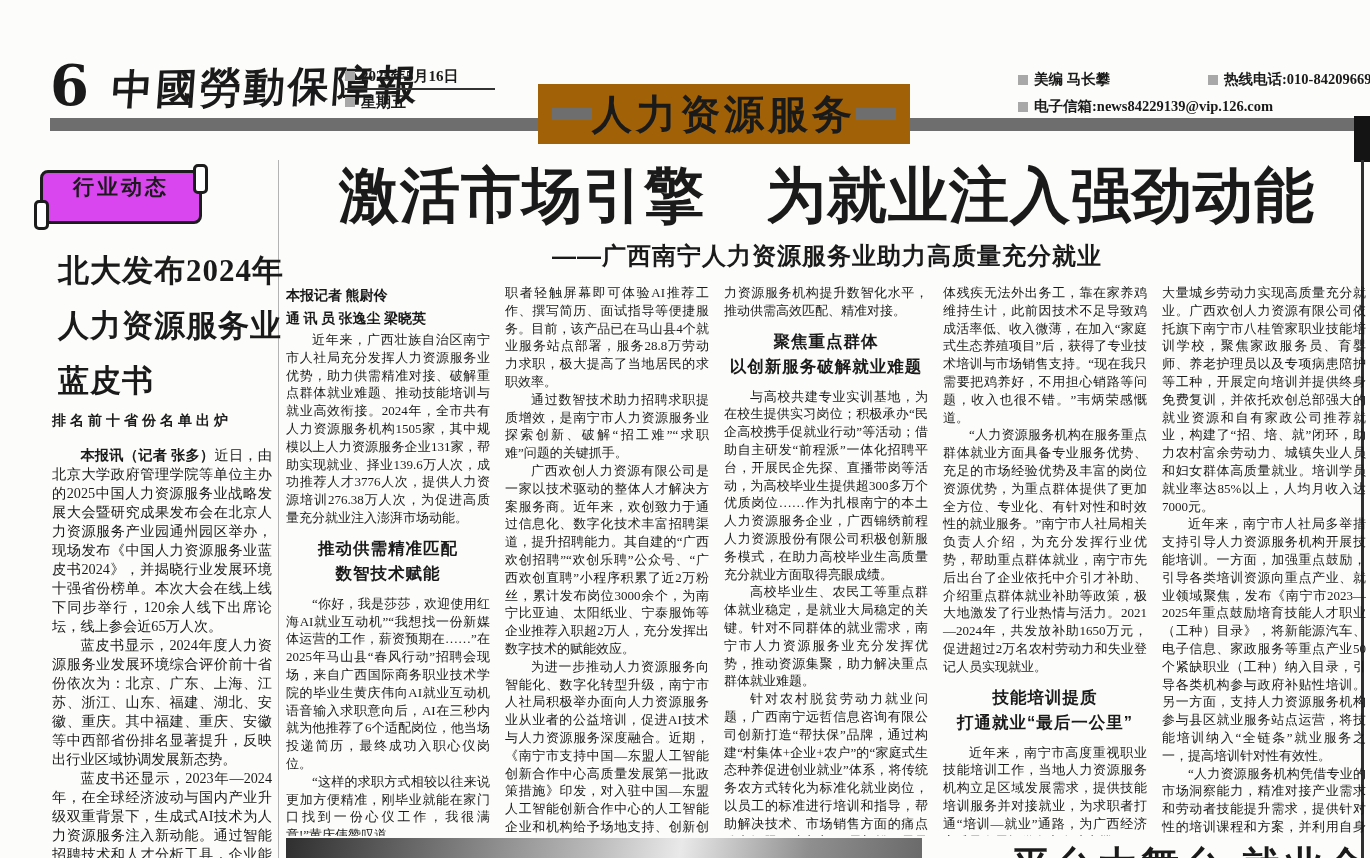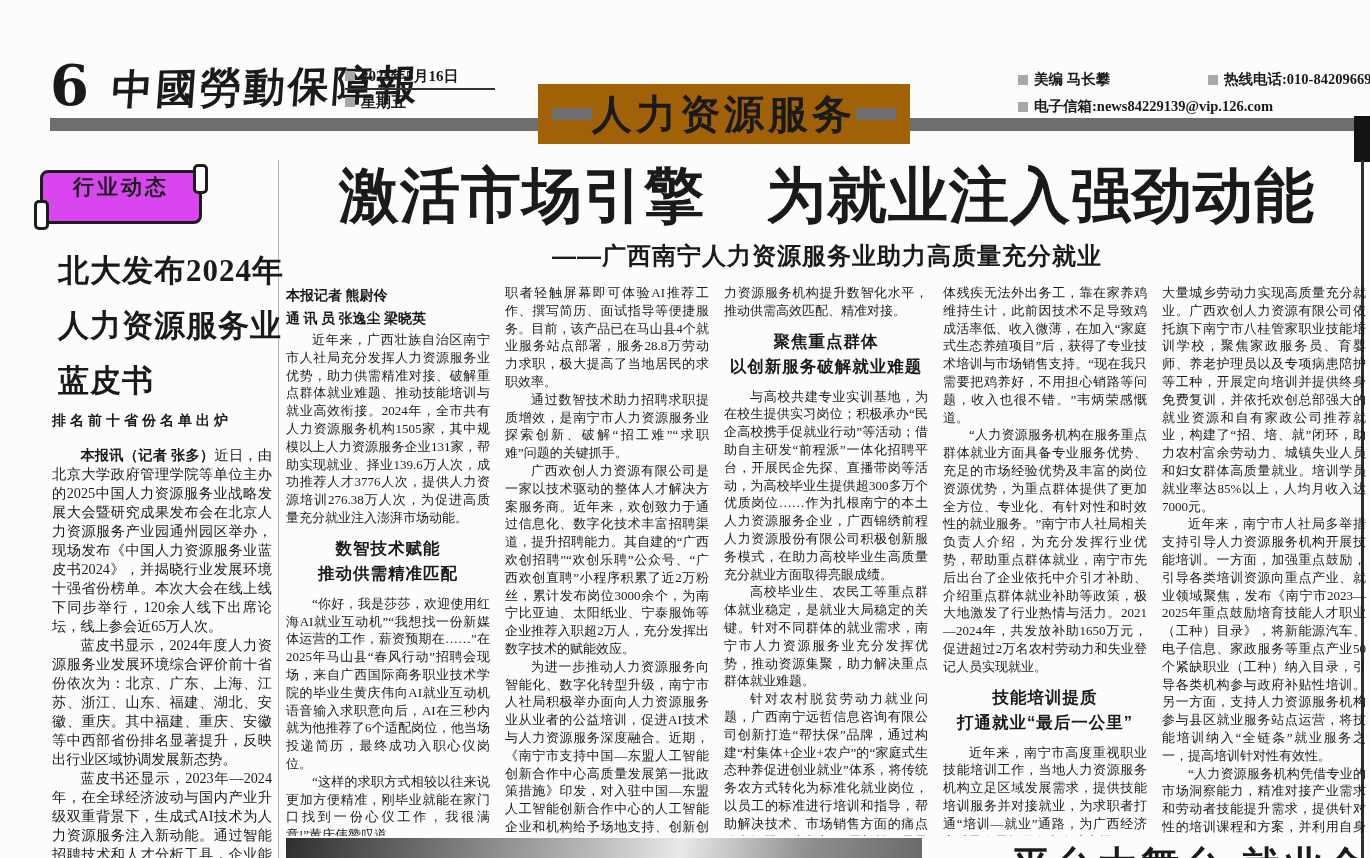--- a/index.html
+++ b/index.html
@@ -117,22 +117,22 @@
 
   <div class="cols">
 
     <div class="col">
       <div class="byline">
         <div>本报记者 熊尉伶</div>
         <div>通 讯 员 张逸尘 梁晓英</div>
       </div>
       <p class="para">近年来，广西壮族自治区南宁市人社局充分发挥人力资源服务业优势，助力供需精准对接、破解重点群体就业难题、推动技能培训与就业高效衔接。2024年，全市共有人力资源服务机构1505家，其中规模以上人力资源服务企业131家，帮助实现就业、择业139.6万人次，成功推荐人才3776人次，提供人力资源培训276.38万人次，为促进高质量充分就业注入澎湃市场动能。</p>
       <div class="subhead">
+        <div>推动供需精准匹配</div>
         <div>数智技术赋能</div>
-        <div>推动供需精准匹配</div>
       </div>
       <p class="para">“你好，我是莎莎，欢迎使用红海AI就业互动机”“我想找一份新媒体运营的工作，薪资预期在……”在2025年马山县“春风行动”招聘会现场，来自广西国际商务职业技术学院的毕业生黄庆伟向AI就业互动机语音输入求职意向后，AI在三秒内就为他推荐了6个适配岗位，他当场投递简历，最终成功入职心仪岗位。</p>
       <p class="para">“这样的求职方式相较以往来说更加方便精准，刚毕业就能在家门口找到一份心仪工作，我很满意!”黄庆伟赞叹道。</p>
 
     </div>
 
     <div class="col">
       <p class="cont">职者轻触屏幕即可体验AI推荐工作、撰写简历、面试指导等便捷服务。目前，该产品已在马山县4个就业服务站点部署，服务28.8万劳动力求职，极大提高了当地居民的求职效率。</p>
       <p class="para">通过数智技术助力招聘求职提质增效，是南宁市人力资源服务业探索创新、破解“招工难”“求职难”问题的关键抓手。</p>
       <p class="para">广西欢创人力资源有限公司是一家以技术驱动的整体人才解决方案服务商。近年来，欢创致力于通过信息化、数字化技术丰富招聘渠道，提升招聘能力。其自建的“广西欢创招聘”“欢创乐聘”公众号、“广西欢创直聘”小程序积累了近2万粉丝，累计发布岗位3000余个，为南宁比亚迪、太阳纸业、宁泰服饰等企业推荐入职超2万人，充分发挥出数字技术的赋能效应。</p>

